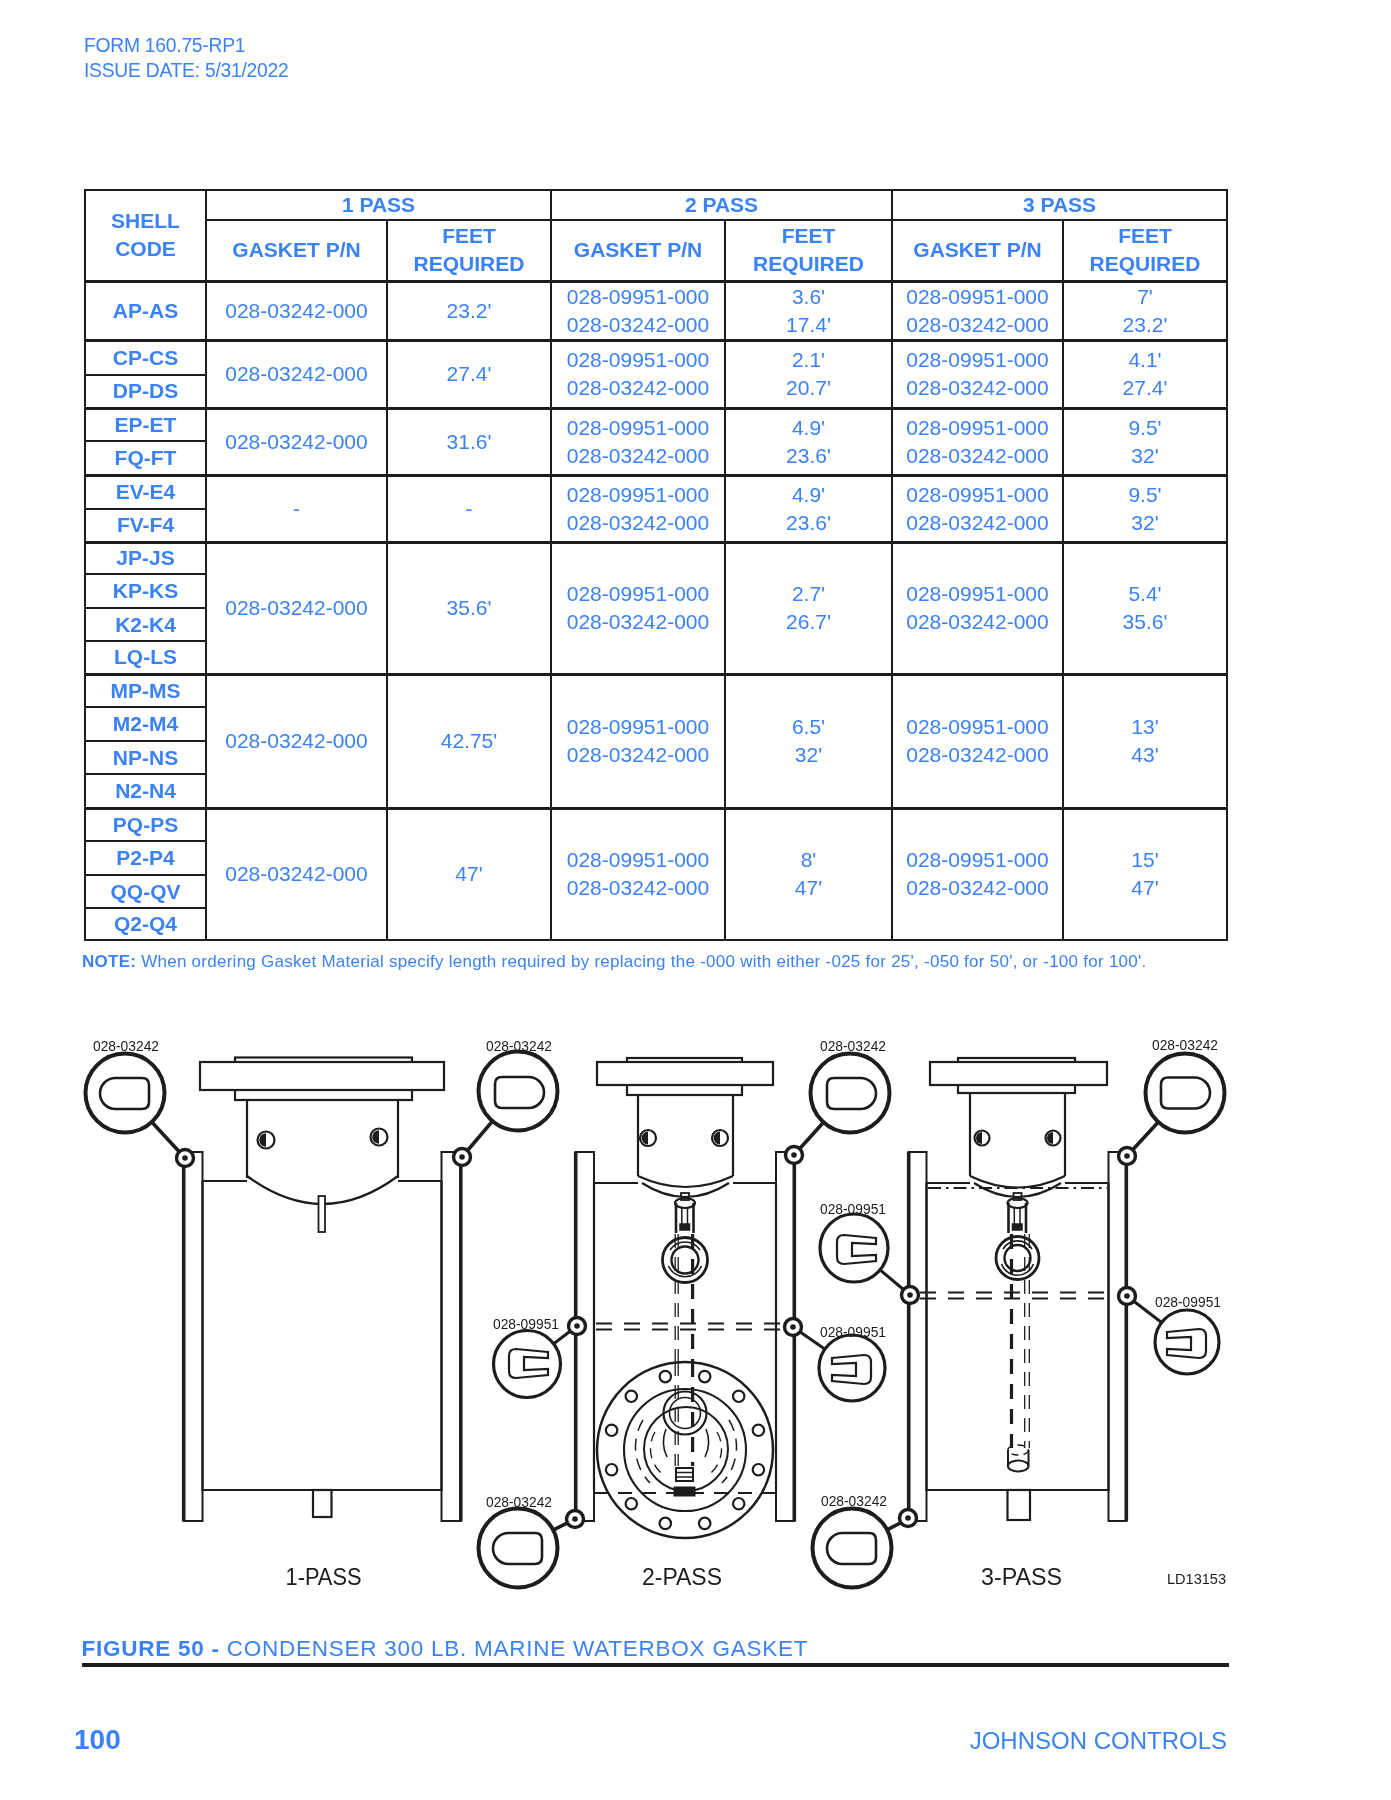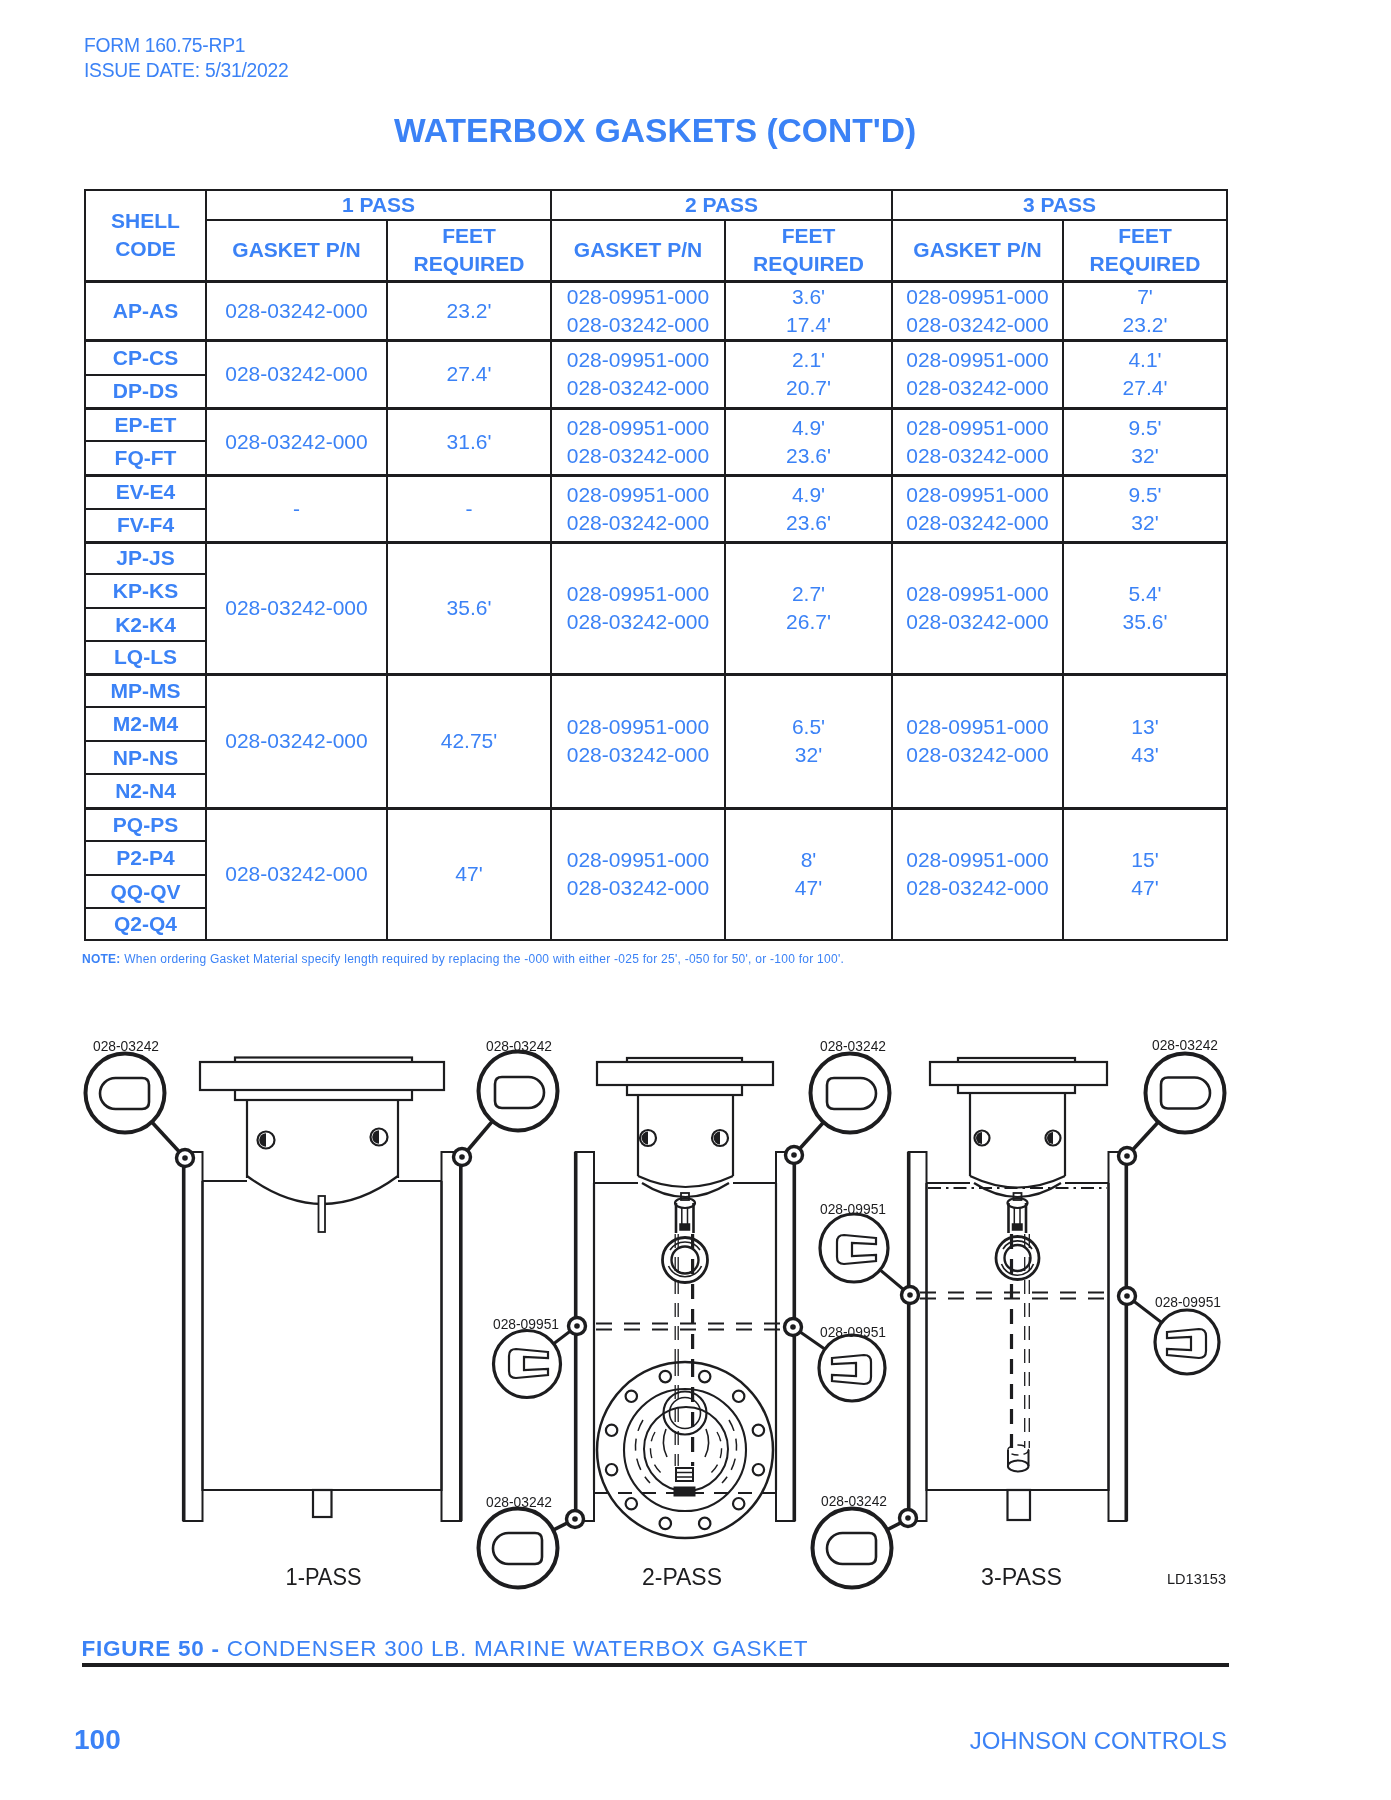--- a/index.html
+++ b/index.html
@@ -11,31 +11,30 @@
   #cap{left:84px;top:155.5px;font-size:23.5px;letter-spacing:0.1px;}
   #cap b{letter-spacing:0.2px;}
   table{border-collapse:collapse;table-layout:fixed;}
   #tbl{left:84px;top:189px;width:1142px;}
   #tbl td,#tbl th{border:2px solid #1d1d1f;text-align:center;vertical-align:middle;
       font-size:21px;line-height:28px;padding:0;font-weight:normal;overflow:hidden;}
   #tbl th{font-weight:bold;}
   #tbl .sc{font-weight:bold;}
   #tbl .thin{border-top-width:1.5px;margin-left:38px;}
   #tbl tr.grp td, #tbl tr.grp th{border-top-width:3px;}
-  #note{left:82px;top:951.5px;font-size:12px;letter-spacing:0.26px;width:1300px;}
+  #note{left:82px;top:951.5px;font-size:17px;letter-spacing:0.26px;width:1300px;}
   #figcap{left:81.5px;top:1636px;font-size:22.5px;letter-spacing:0.75px;}
   #rule{left:82px;top:1663px;width:1147px;height:4px;background:#1d1d1f;}
   #pageno{left:74px;top:1724px;font-size:28px;font-weight:bold;}
   #jc{left:0px;top:1726.5px;width:1227px;text-align:right;font-size:24px;}
 </style>
 </head>
 <body>
 <div id="page">
   <div class="abs" id="hdr">FORM 160.75-RP1<br>ISSUE DATE: 5/31/2022</div>
-  <div class="abs" id="title">WATERBOX GASKETS (CONT'D)</div>
 
   <table class="abs" id="tbl">
     <colgroup>
       <col style="width:121px">
         <col style="width:181px">
         <col style="width:164px">
       <col style="width:174px">
         <col style="width:167px">
         <col style="width:171px">
         <col style="width:164px">

